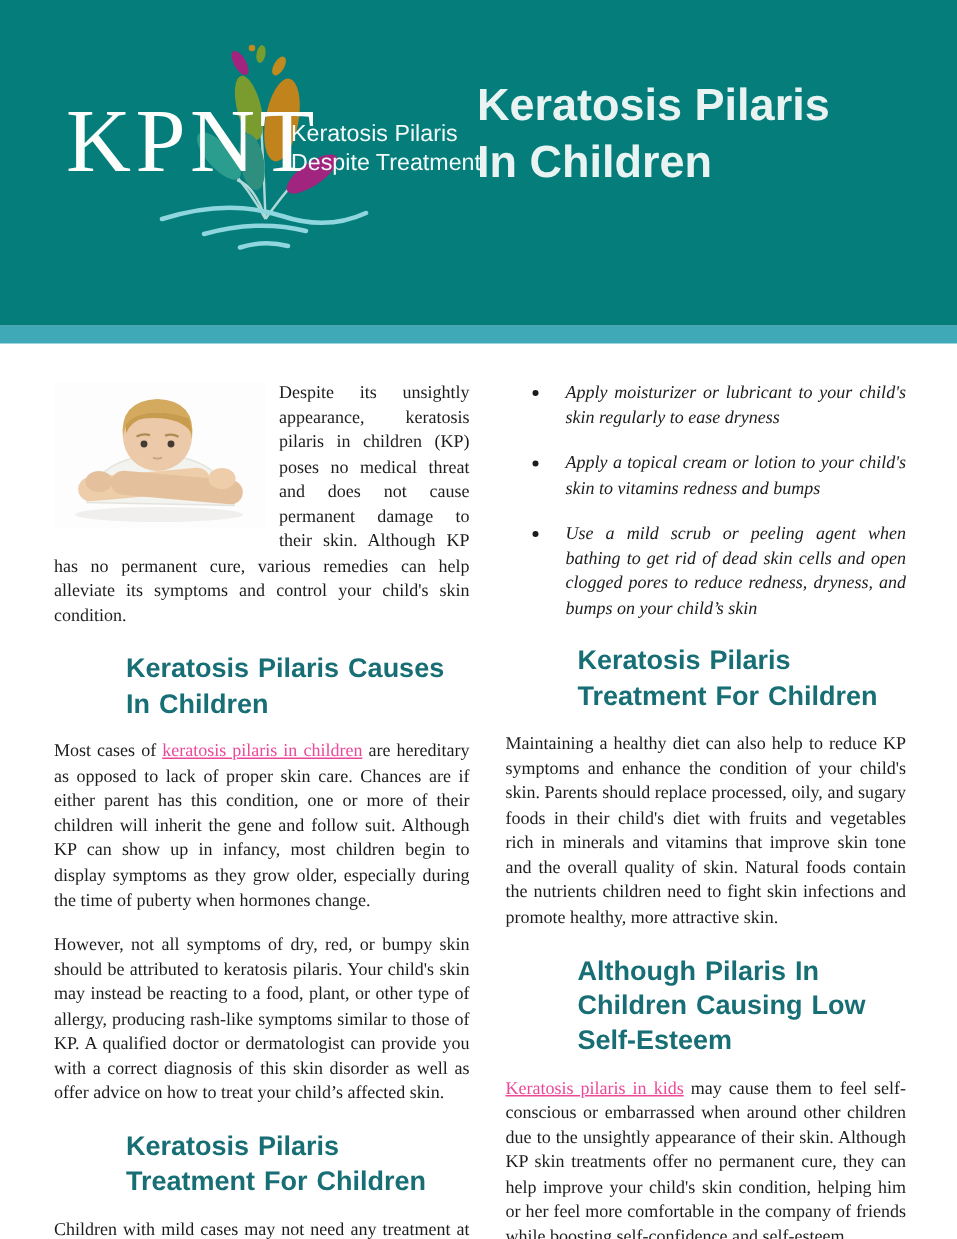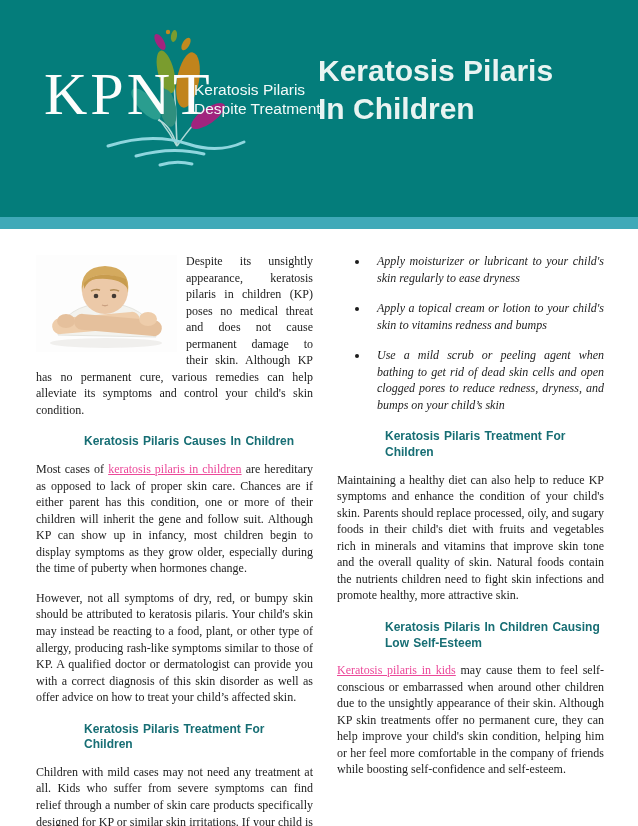--- a/index.html
+++ b/index.html
@@ -78,21 +78,21 @@
     line-height: 1.38;
     text-align: justify;
   }
   .col-left  { width: 277px; }
   .col-right { width: 267px; }
 
   .col p { margin: 0 0 13px 0; }
   .section-heading {
     font-family: "Liberation Sans", sans-serif;
     font-weight: bold;
-    font-size: 12px;
+    font-size: 18px;
     line-height: 1.3;
     color: #176e74;
     text-align: left;
     margin: 16px 0 11px 0;
     word-spacing: 1px;
     padding-left: 48px;
   }
   a.inline-link {
     color: #ec4899;
     text-decoration: underline;
@@ -208,19 +208,19 @@
       <ul class="bullet-list">
         <li><span>Apply moisturizer or lubricant to your child's skin regularly to ease dryness</span></li>
         <li><span>Apply a topical cream or lotion to your child's skin to vitamins redness and bumps</span></li>
         <li><span>Use a mild scrub or peeling agent when bathing to get rid of dead skin cells and open clogged pores to reduce redness, dryness, and bumps on your child’s skin</span></li>
       </ul>
 
       <div class="section-heading">Keratosis Pilaris Treatment For Children</div>
 
       <p>Maintaining a healthy diet can also help to reduce KP symptoms and enhance the condition of your child's skin. Parents should replace processed, oily, and sugary foods in their child's diet with fruits and vegetables rich in minerals and vitamins that improve skin tone and the overall quality of skin. Natural foods contain the nutrients children need to fight skin infections and promote healthy, more attractive skin.</p>
 
-      <div class="section-heading">Keratosis Pilaris In Children Causing Low Self-Esteem</div>
+      <div class="section-heading">Although Pilaris In Children Causing Low Self-Esteem</div>
 
       <p><a class="inline-link" href="#">Keratosis pilaris in kids</a><span> may cause them to feel self-conscious or embarrassed when around other children due to the unsightly appearance of their skin. Although KP skin treatments offer no permanent cure, they can help improve your child's skin condition, helping him or her feel more comfortable in the company of friends while boosting self-confidence and self-esteem.</span></p>
 
     </div>
   </div>
 </div>
 
 </body></html>

